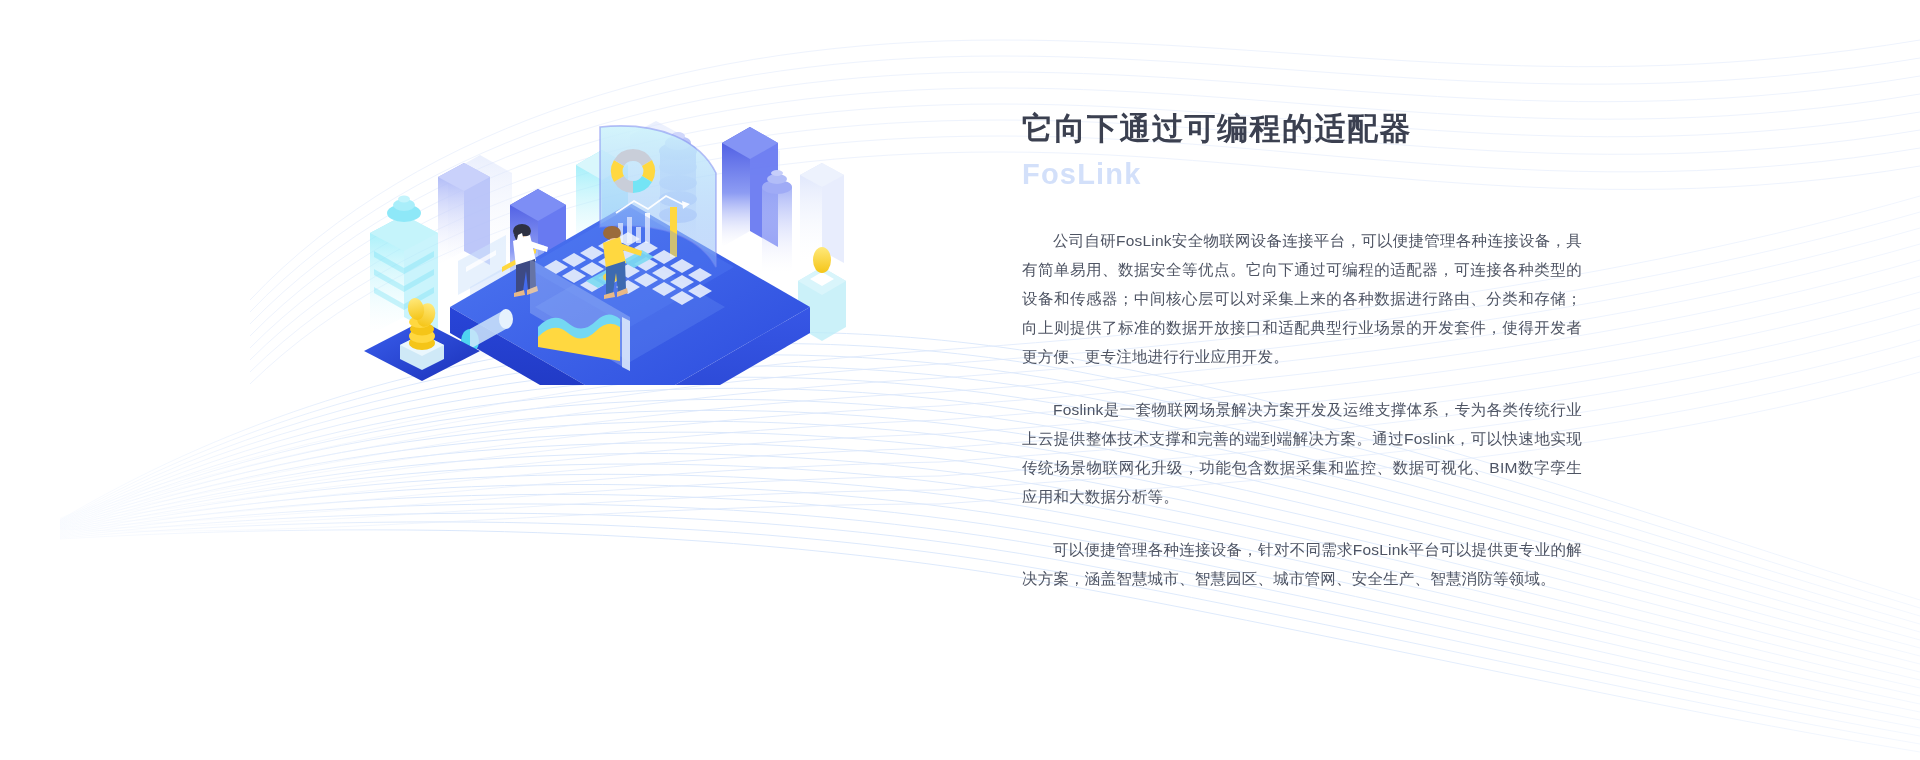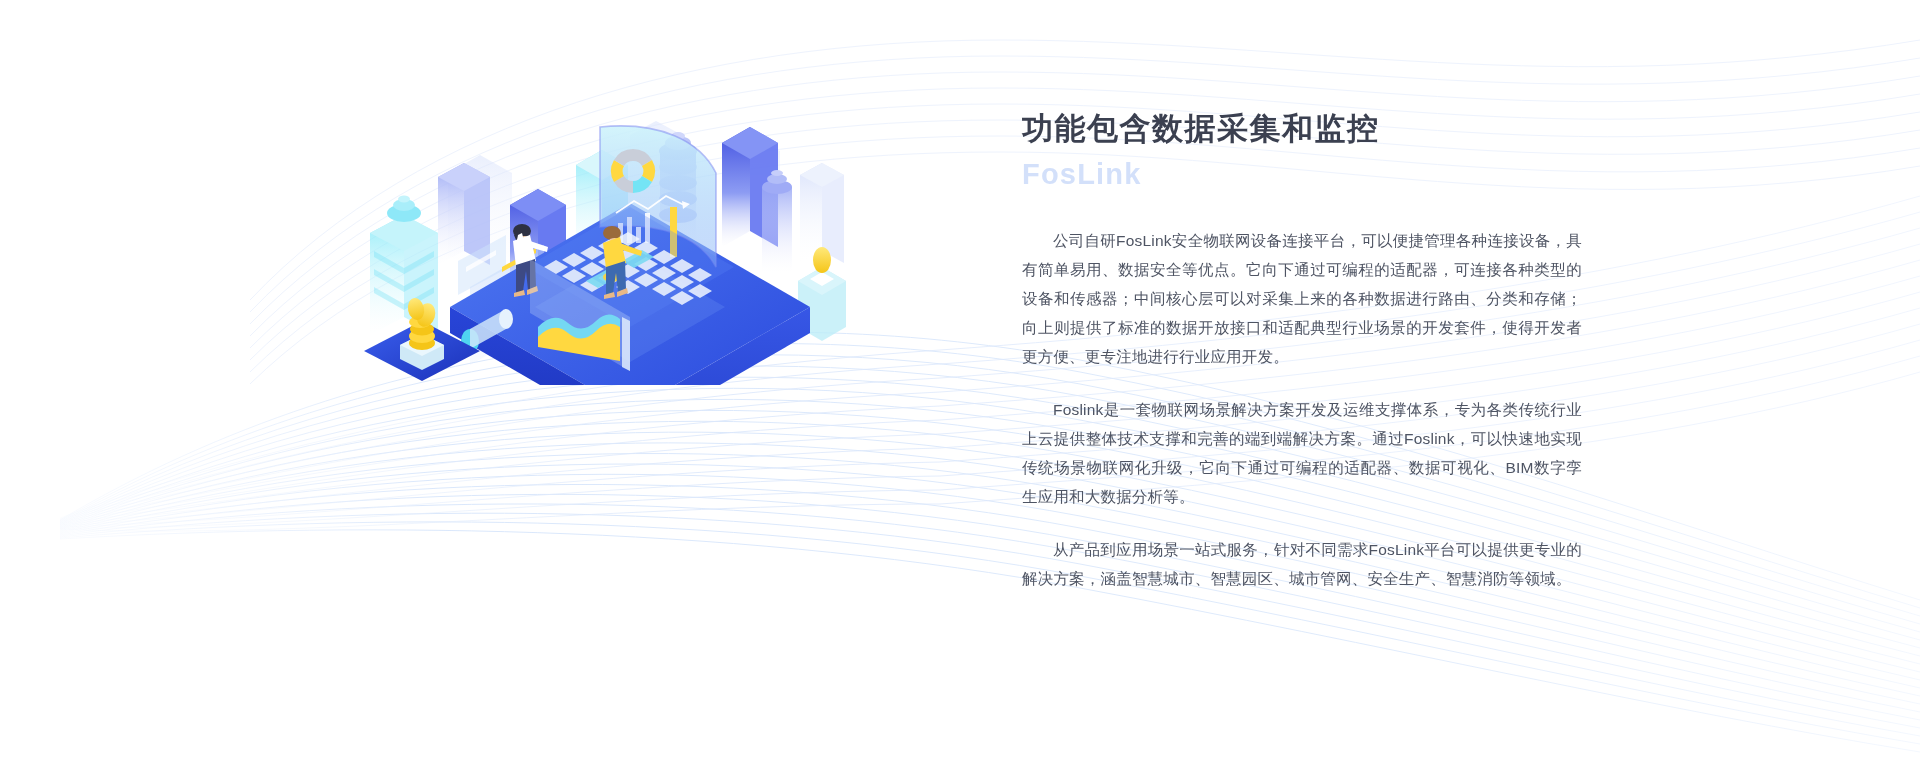--- a/index.html
+++ b/index.html
@@ -398,25 +398,25 @@
       <ellipse cx="92" cy="281" rx="13" ry="7" fill="#ffd840"></ellipse>
       <ellipse cx="92" cy="274" rx="12" ry="6.5" fill="#f5c518"></ellipse>
       <ellipse cx="90" cy="267" rx="11" ry="6" fill="#ffd840"></ellipse>
       <ellipse cx="96" cy="260" rx="9" ry="12" fill="url(#coinG)" transform="rotate(18 96 260)"></ellipse>
       <ellipse cx="86" cy="254" rx="8" ry="11" fill="url(#coinG)" transform="rotate(-12 86 254)"></ellipse>
     </g>
   </svg>
 
   <div id="text-col">
 
-    <h1 id="page-title">功能包含数据采集和监控</h1>
+    <h1 id="page-title">它向下通过可编程的适配器</h1>
 
     <div id="page-subtitle">FosLink</div>
 
     <div id="body-copy">
       <p class="para">公司自研FosLink安全物联网设备连接平台，可以便捷管理各种连接设备，具有简单易用、数据安全等优点。它向下通过可编程的适配器，可连接各种类型的设备和传感器；中间核心层可以对采集上来的各种数据进行路由、分类和存储；向上则提供了标准的数据开放接口和适配典型行业场景的开发套件，使得开发者更方便、更专注地进行行业应用开发。</p>
-      <p class="para">Foslink是一套物联网场景解决方案开发及运维支撑体系，专为各类传统行业上云提供整体技术支撑和完善的端到端解决方案。通过Foslink，可以快速地实现传统场景物联网化升级，它向下通过可编程的适配器、数据可视化、BIM数字孪生应用和大数据分析等。</p>
-      <p class="para">从产品到应用场景一站式服务，针对不同需求FosLink平台可以提供更专业的解决方案，涵盖智慧城市、智慧园区、城市管网、安全生产、智慧消防等领域。</p>
+      <p class="para">Foslink是一套物联网场景解决方案开发及运维支撑体系，专为各类传统行业上云提供整体技术支撑和完善的端到端解决方案。通过Foslink，可以快速地实现传统场景物联网化升级，功能包含数据采集和监控、数据可视化、BIM数字孪生应用和大数据分析等。</p>
+      <p class="para">可以便捷管理各种连接设备，针对不同需求FosLink平台可以提供更专业的解决方案，涵盖智慧城市、智慧园区、城市管网、安全生产、智慧消防等领域。</p>
     </div>
 
   </div>
 
 </div>
 
 </body></html>

